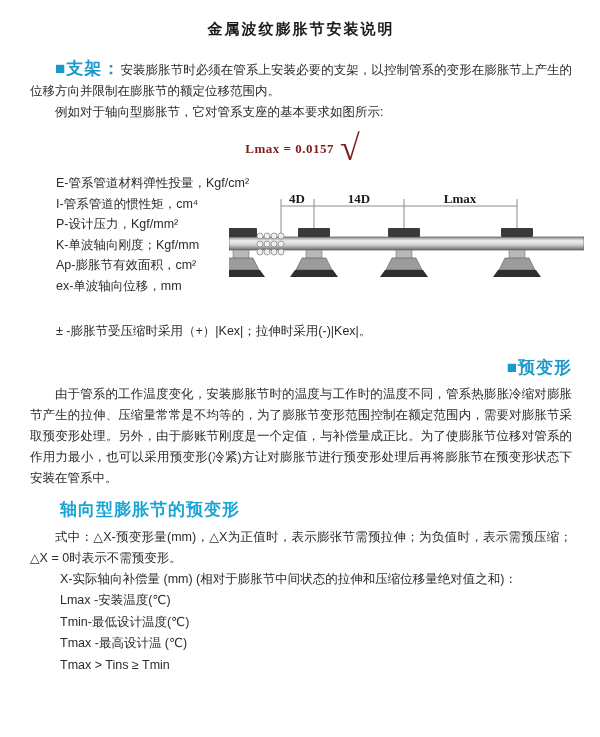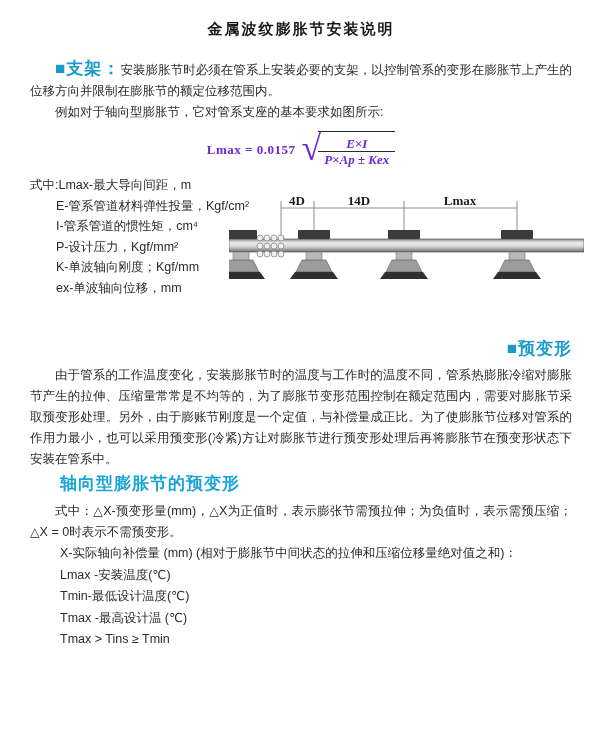--- a/index.html
+++ b/index.html
@@ -18,27 +18,27 @@
   .justify{text-align:justify;}
   .sec-label{
     color:#1b99cb;font-size:17px;font-weight:bold;letter-spacing:1px;
   }
   .sec-header{
     color:#1b99cb;font-size:17px;font-weight:bold;letter-spacing:1px;
     margin:14px 0 4px;line-height:24px;text-align:right;
   }
   .subsec-header{
     color:#18a5d6;font-size:17px;font-weight:bold;letter-spacing:1px;
-    margin:1px 0 4px 30px;line-height:26px;
+    margin:8px 0 4px 30px;line-height:26px;
   }
   
   .formula{
     display:flex;justify-content:center;align-items:center;
     font-family:"Liberation Serif","DejaVu Serif",serif;
-    font-weight:bold;font-size:13px;color:#6d28d9;margin:8px 0;
+    font-weight:bold;font-size:13px;color:#7f1d1d;margin:8px 0;
   }
   .frac{display:inline-flex;flex-direction:column;text-align:center;line-height:15px;font-style:italic;}
   .frac .num{border-bottom:1px solid #2a2a2a;padding:0 6px;}
   .frac .den{padding:0 6px;}
   .frac.simple .num,.frac.simple .den{padding:0 3px;}
   .sqrt{display:inline-flex;align-items:flex-start;}
   .radical{font-size:36px;font-weight:400;line-height:34px;margin-right:-3px;font-style:normal;}
   .radicand{border-top:1.5px solid #2a2a2a;padding-top:1px;}
   .paren{font-size:24px;font-weight:400;line-height:24px;font-style:normal;padding:0 1px;}
   .op{padding:0 4px;font-style:normal;}
@@ -59,35 +59,29 @@
   <h1 class="page-title">金属波纹膨胀节安装说明</h1>
 
   <p class="indent justify"><span class="sec-label">■支架：</span><span>安装膨胀节时必须在管系上安装必要的支架，以控制管系的变形在膨胀节上产生的位移方向并限制在膨胀节的额定位移范围内。</span></p>
 
   <p class="indent">例如对于轴向型膨胀节，它对管系支座的基本要求如图所示:</p>
 
   <div class="formula">
     <span class="flhs">Lmax = 0.0157</span>
     <span class="sqrt">
       <span class="radical">√</span>
-      <span class="radicand">
-        <span class="frac">
-          <span class="num">E×I</span>
-          <span class="den">P×Ap ± Kex</span>
-        </span>
-      </span>
     </span>
   </div>
 
   <div class="def-wrap">
-    <p class="def-line">式中:Lmax-最大导向间距，m</p>
     <p class="def-line ind">E-管系管道材料弹性投量，Kgf/cm²</p>
     <p class="def-line ind">I-管系管道的惯性矩，cm⁴</p>
     <p class="def-line ind">P-设计压力，Kgf/mm²</p>
     <p class="def-line ind">K-单波轴向刚度；Kgf/mm</p>
+    <p class="def-line ind">Ap-膨胀节有效面积，cm²</p>
     <p class="def-line ind">ex-单波轴向位移，mm</p>
 
     <svg class="diagram" width="355" height="96" viewBox="0 0 355 96">
       <defs>
         <linearGradient id="pipeGrad" x1="0" y1="0" x2="0" y2="1">
           <stop offset="0" stop-color="#8d8d8d"></stop>
           <stop offset="0.3" stop-color="#f0f0f0"></stop>
           <stop offset="0.6" stop-color="#d2d2d2"></stop>
           <stop offset="1" stop-color="#6d6d6d"></stop>
         </linearGradient>
@@ -149,20 +143,21 @@
         <g>
           <rect x="272" y="37" width="32" height="9" rx="1" fill="#3a3a3a"></rect>
           <rect x="280" y="59" width="16" height="9" fill="#b8b8b8" stroke="#666" stroke-width="0.5"></rect>
           <polygon points="270,79 306,79 300,67 276,67" fill="#9c9c9c" stroke="#555" stroke-width="0.6"></polygon>
           <polygon points="264,86 312,86 307,79 269,79" fill="#2f2f2f"></polygon>
         </g>
       </g>
     </svg>
   </div>
 
+  <p class="def-line ind">± -膨胀节受压缩时采用（+）|Kex|；拉伸时采用(-)|Kex|。</p>
 
   <h2 class="sec-header">■预变形</h2>
   <p class="indent justify">由于管系的工作温度变化，安装膨胀节时的温度与工作时的温度不同，管系热膨胀冷缩对膨胀节产生的拉伸、压缩量常常是不均等的，为了膨胀节变形范围控制在额定范围内，需要对膨胀节采取预变形处理。另外，由于膨账节刚度是一个定值，与补偿量成正比。为了使膨胀节位移对管系的作用力最小，也可以采用预变形(冷紧)方让对膨胀节进行预变形处理后再将膨胀节在预变形状态下安装在管系中。</p>
 
   <h3 class="subsec-header">轴向型膨胀节的预变形</h3>
 
 
   <p class="indent justify">式中：△X-预变形量(mm)，△X为正值时，表示膨张节需预拉伸；为负值时，表示需预压缩；△X = 0时表示不需预变形。</p>
 
   <p class="term">X-实际轴向补偿量 (mm) (相对于膨胀节中间状态的拉伸和压缩位移量绝对值之和)：</p>

